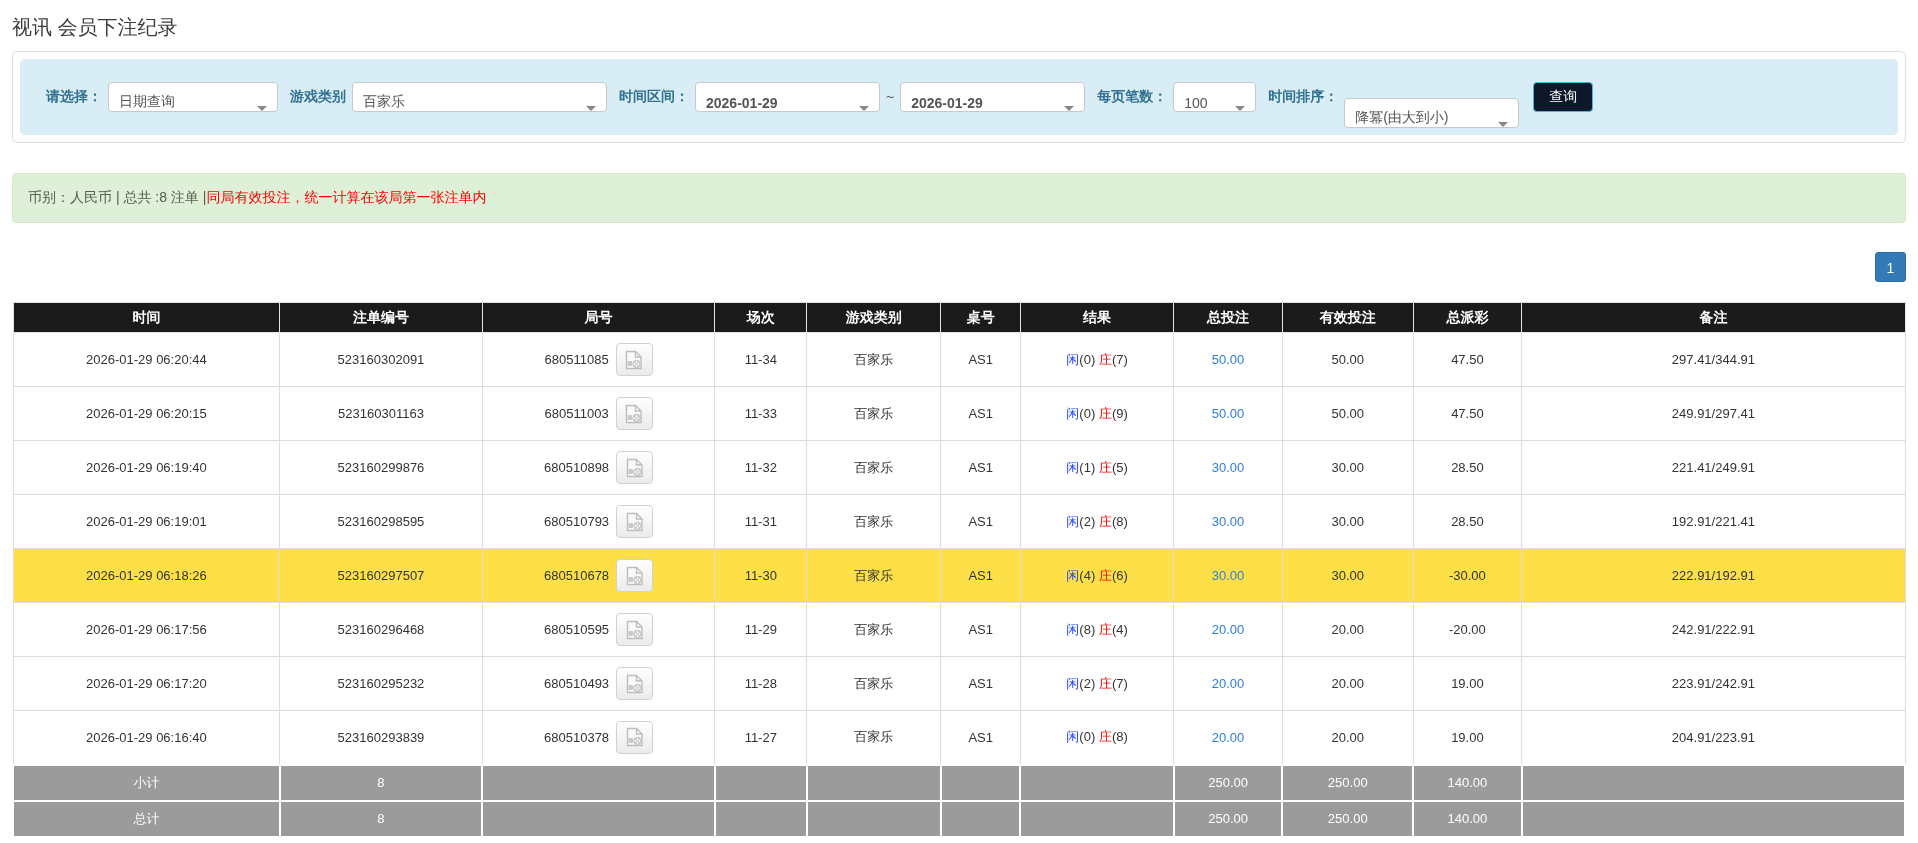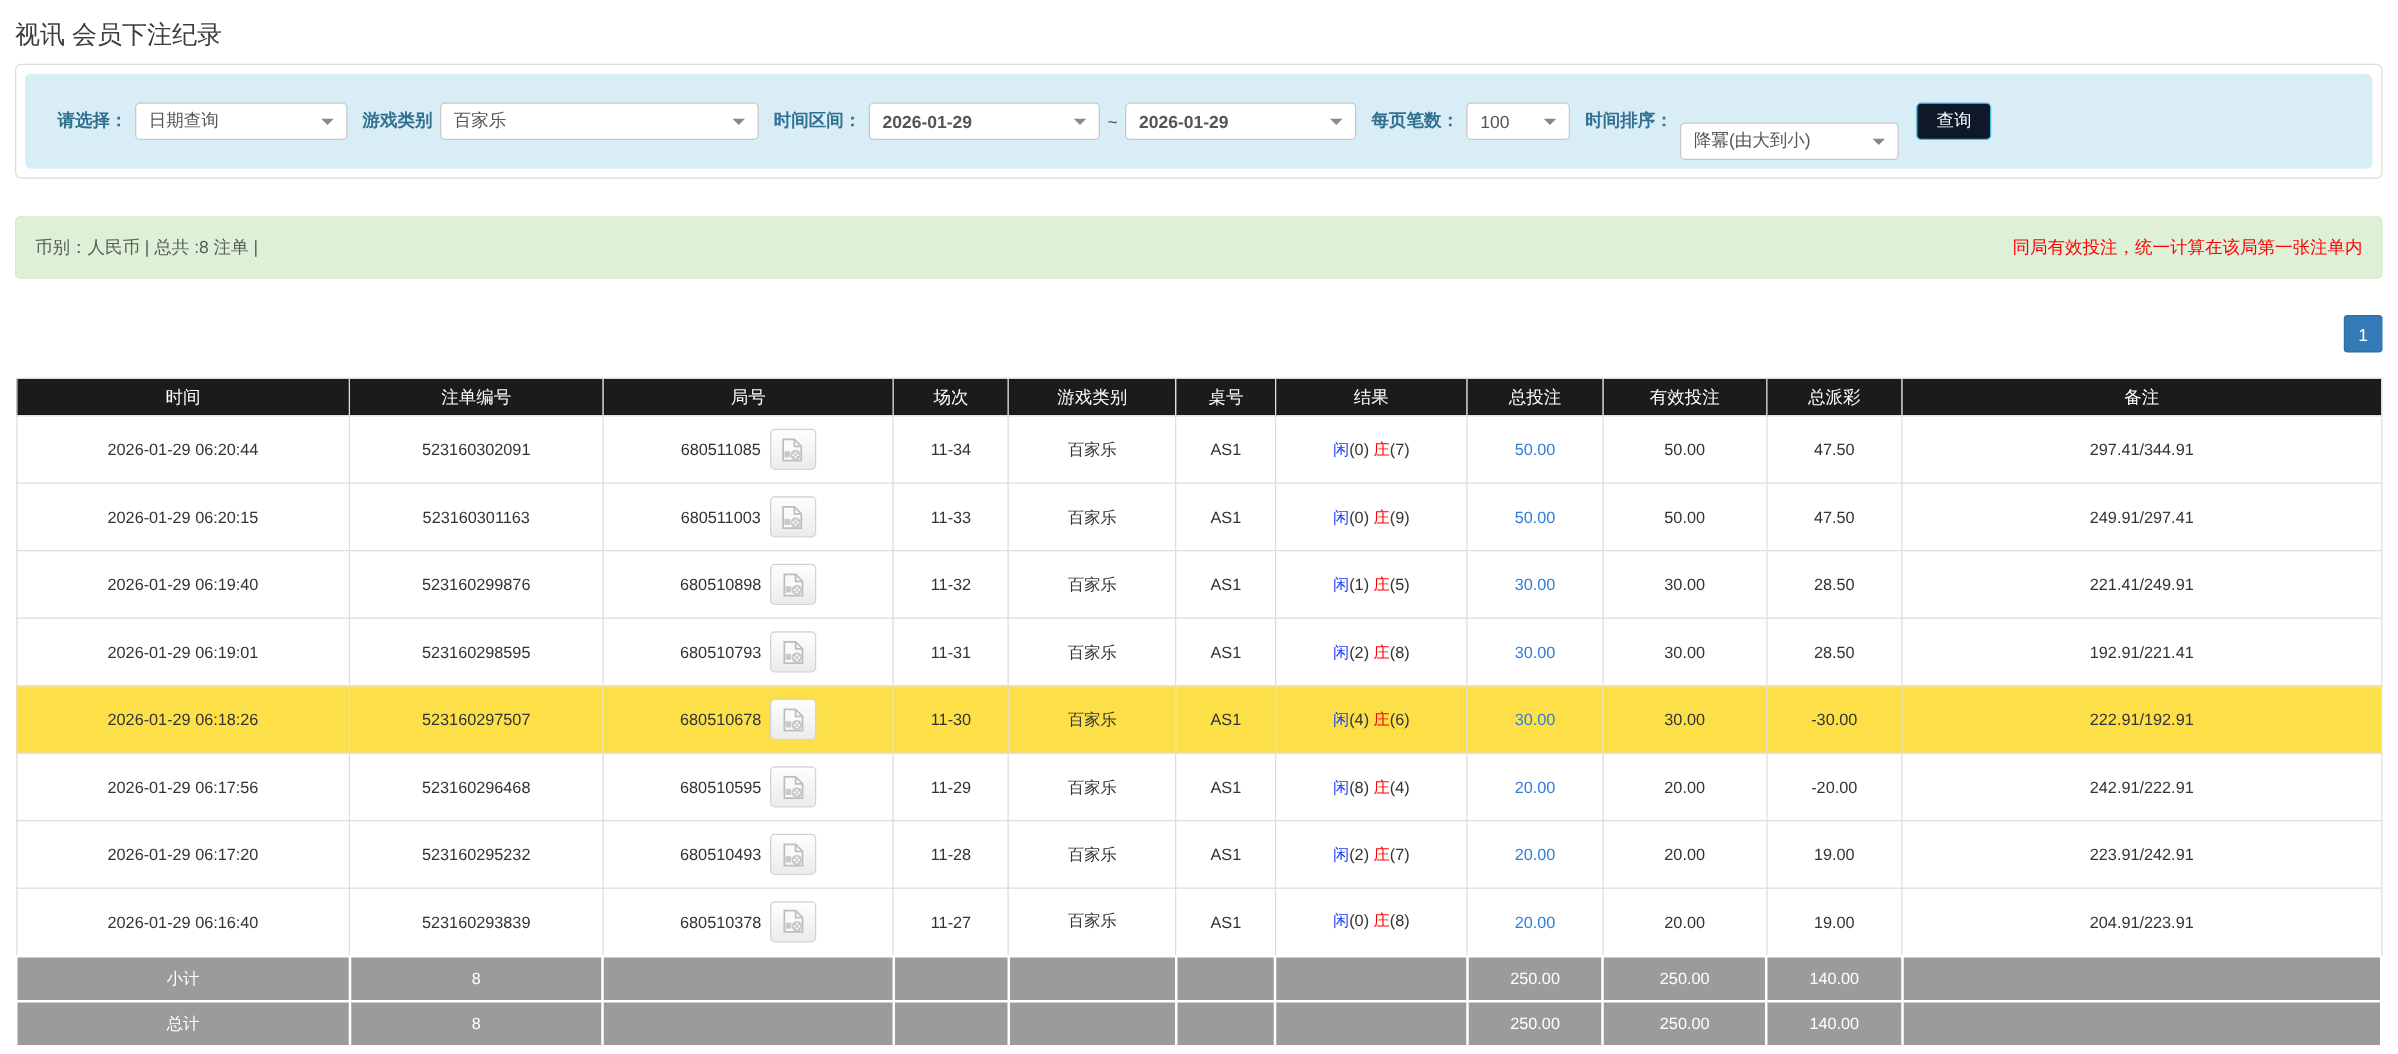--- a/index.html
+++ b/index.html
@@ -6,40 +6,40 @@
   html, body { width: 1918px; height: 843px; overflow: hidden; background: #fff; }
   body { font-family: "Liberation Sans", "DejaVu Sans", sans-serif; color: #333; }
   .container { margin: 0 12px; width: 1894px; }
 
   .page-title { font-size: 20px; color: #3c3c3c; padding-top: 14px; font-weight: 400; }
 
   
   .filter-panel { margin-top: 10px; border: 1px solid #ddd; border-radius: 5px; padding: 7px; background: #fff; }
   .filter-bar { background: #d9edf7; border-radius: 5px; padding: 7px 26px; display: flex; align-items: center; gap: 6px; }
   .f-label { font-size: 14px; font-weight: bold; color: #31708f; white-space: nowrap; margin-left: 6px; }
-  .combo { background: #fff; border: 1px solid #c8c8c8; border-radius: 4px; height: 30px; display: inline-flex; align-items: center; justify-content: space-between; padding-left: 10px; cursor: pointer; }
+  .combo { background: #fff; border: 1px solid #c8c8c8; border-radius: 4px; height: 30px; display: inline-flex; align-items: flex-end; justify-content: space-between; padding-left: 10px; cursor: pointer; }
   .combo .val { font-size: 14px; color: #555; white-space: nowrap; }
   .caret { width: 0; height: 0; border-left: 5px solid transparent; border-right: 5px solid transparent; border-top: 5px solid #888; margin-right: 10px; margin-left: 8px; }
   .w-select { width: 170px; } .w-game { width: 255px; } .w-date { width: 185px; font-weight: bold; } .w-size { width: 83px; } .w-sort { width: 175px; margin-top: 32px; }
   .tilde { font-size: 14px; color: #555; }
   .search-btn { background: #0f172a; border: 1px solid #46b8da; color: #fff; font-size: 14px; height: 30px; padding: 0 15px; border-radius: 4px; margin-left: 8px; cursor: pointer; font-family: inherit; }
 
   
-  .summary-bar { margin-top: 30px; background: #dff0d8; border: 1px solid #d6e9c6; border-radius: 4px; padding: 15px; display: flex; justify-content: space-between; align-items: center; }
+  .summary-bar { margin-top: 30px; background: #dff0d8; border: 1px solid #d6e9c6; border-radius: 4px; padding: 15px; display: flex; justify-content: flex-start; align-items: center; }
   .summary-left { font-size: 14px; color: #55604f; }
   .summary-right { font-size: 14px; color: #ff0000; }
 
   
   .pager { text-align: right; margin-top: 29px; }
   .pager-bottom { margin-top: 30px; }
   .page-btn { display: inline-block; width: 31px; height: 30px; line-height: 30px; text-align: center; background: #337ab7; border: 1px solid #2e6da4; border-radius: 3px; color: #fff; font-size: 14px; cursor: pointer; }
 
   
   table.records { width: 100%; border-collapse: collapse; table-layout: fixed; margin-top: 20px; }
-  .records th { background: #1b1b1b; color: #fff; font-size: 14px; font-weight: normal; height: 30px; border: 1px solid #e3e3e3; text-align: center; }
+  .records th { background: #1b1b1b; color: #fff; font-size: 14px; font-weight: bold; height: 30px; border: 1px solid #e3e3e3; text-align: center; }
   .records td { height: 54px; text-align: center; font-size: 13px; color: #333; border: 1px solid #ddd; background: #fff; }
   .records tr.highlight td { background: #fde047; }
   .round-cell-inner { display: inline-flex; align-items: center; gap: 7px; }
   .video-btn { width: 37px; height: 33px; border: 1px solid #d2d2d2; border-radius: 4px; background: linear-gradient(#fefefe, #ebebeb); cursor: pointer; display: inline-flex; align-items: center; justify-content: center; }
   .bet-link { color: #2f7ed8; text-decoration: none; cursor: pointer; }
   .neg { color: #ff0000; }
   .player { color: #1e3cff; }
   .banker { color: #ff0000; }
   .totals td { background: #9b9b9b; color: #fff; height: 36px; border: 2px solid #fff; font-size: 13px; }
 </style>

